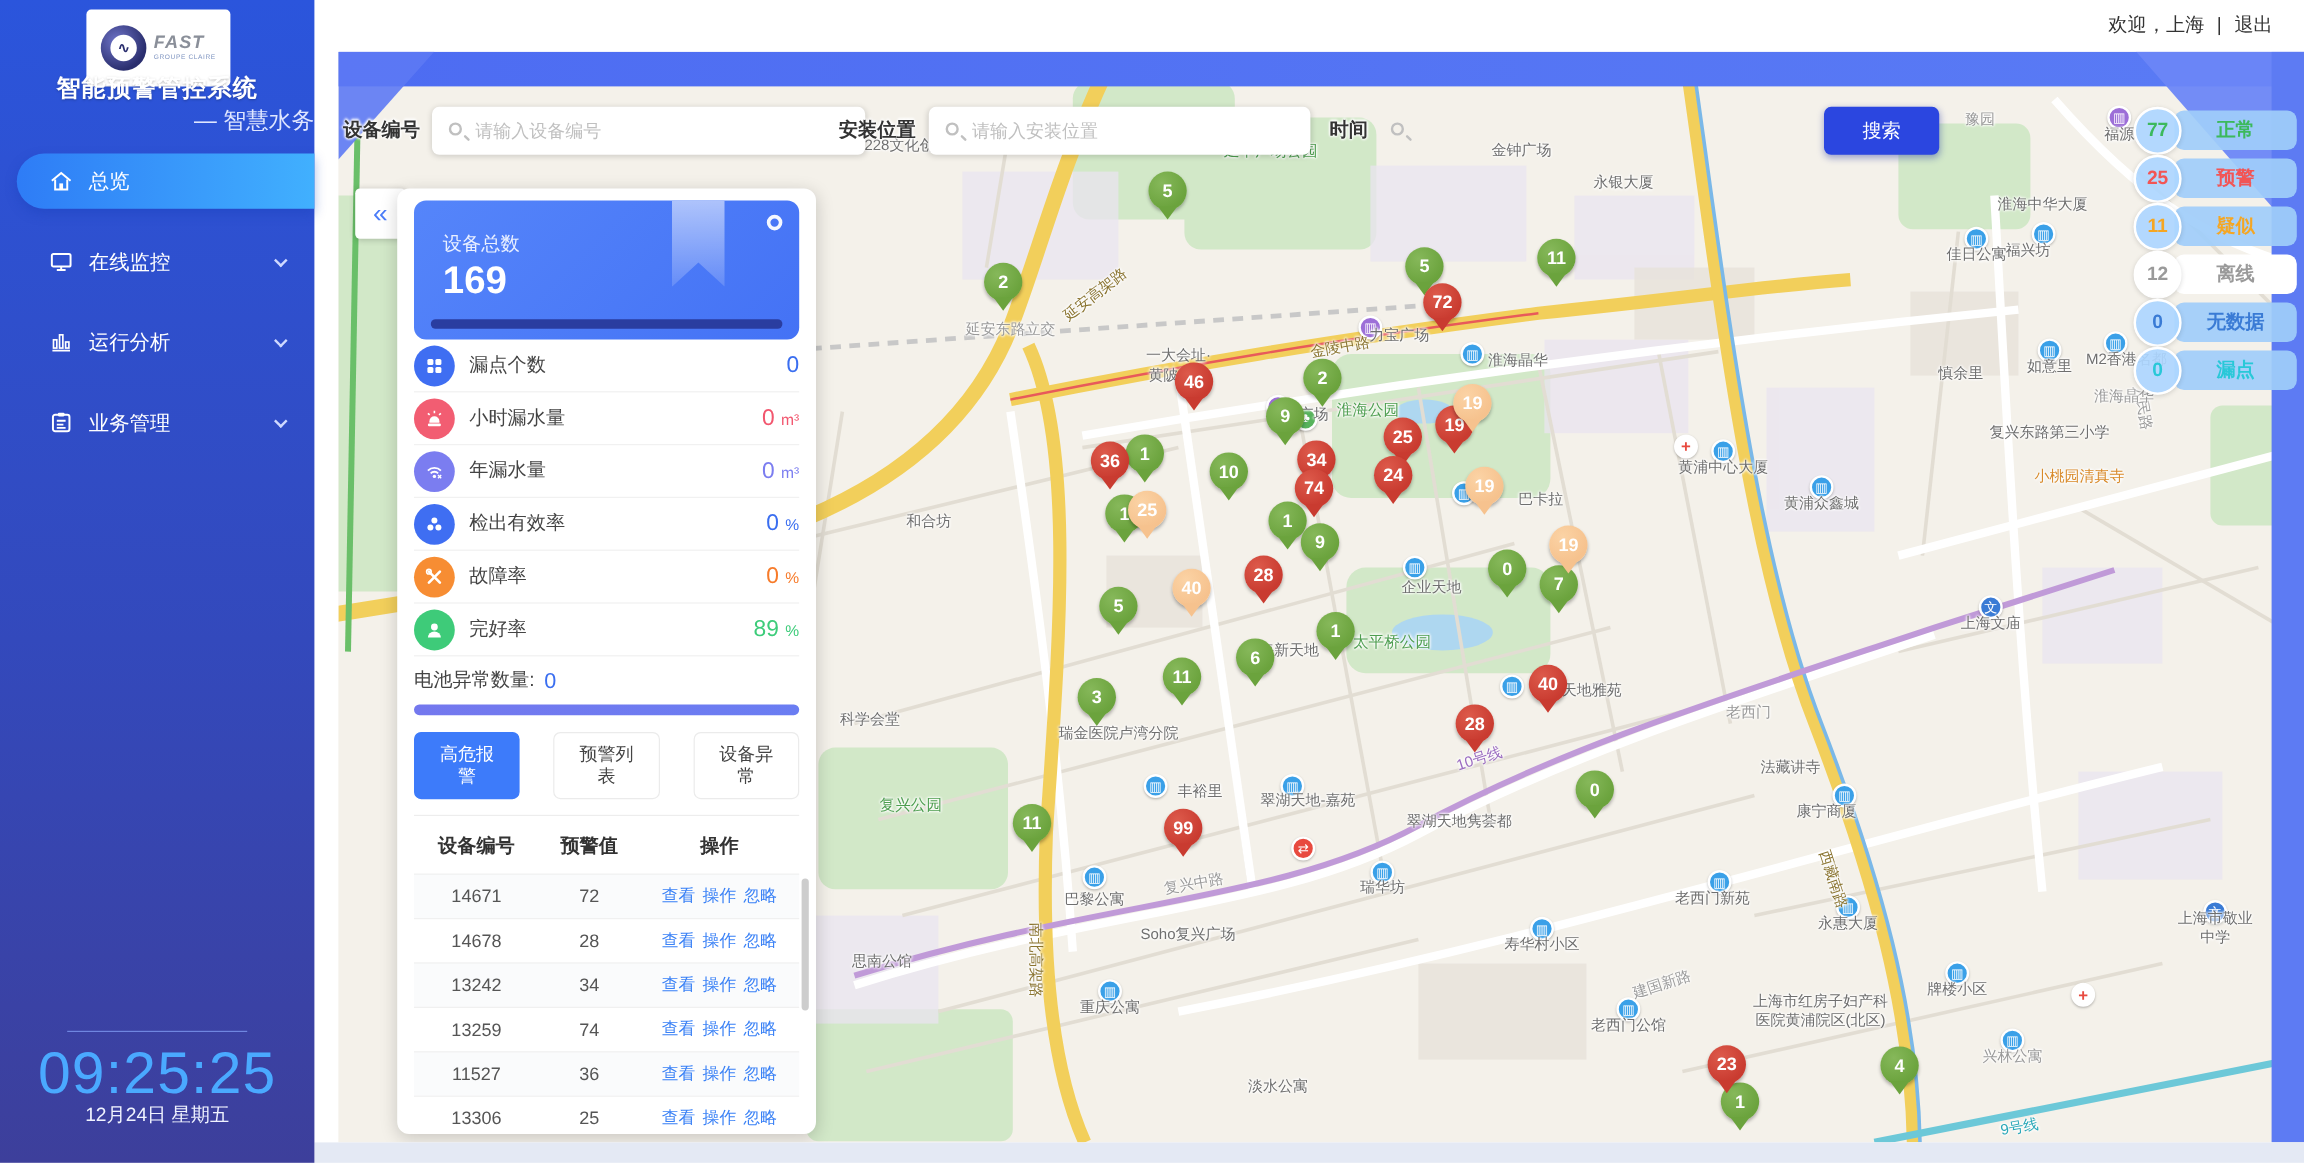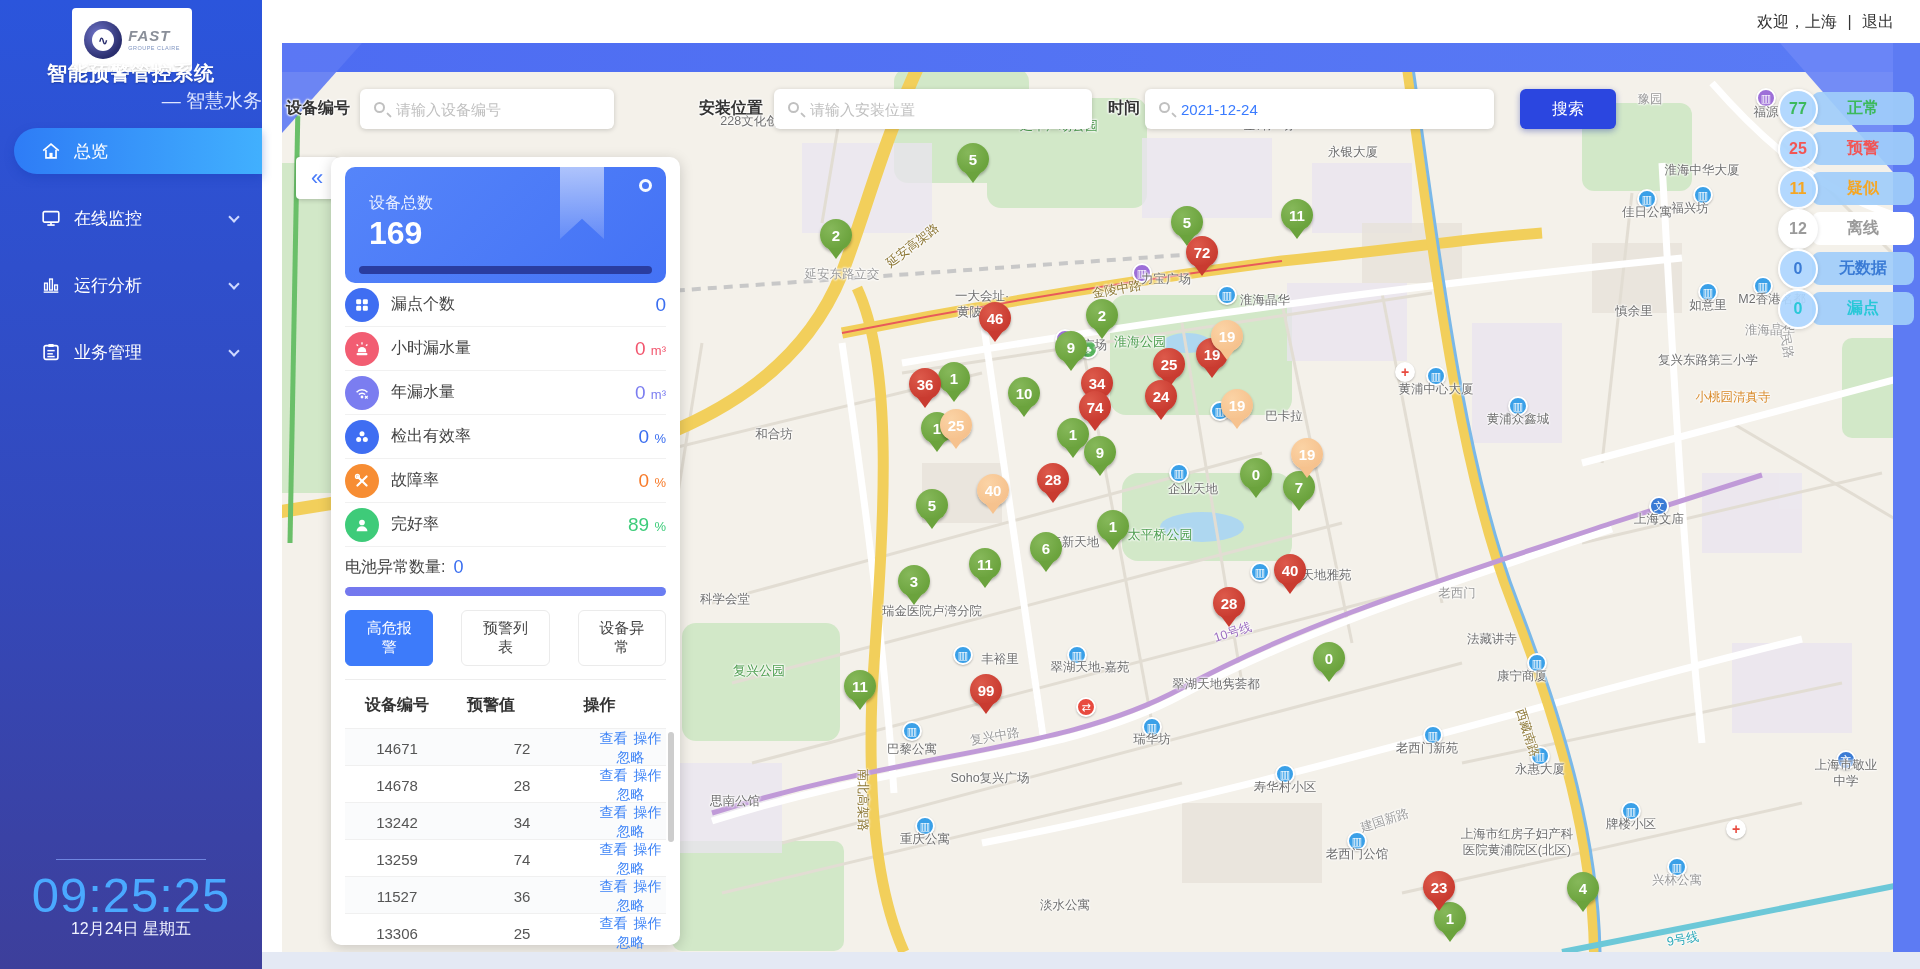--- a/index.html
+++ b/index.html
@@ -125,21 +125,21 @@
   .battery-bar { margin-top:9px; height:9px; border-radius:5px; background:linear-gradient(90deg,#7478ee,#6a7df2); }
   .tabs { display:flex; gap:28px; margin-top:14px; }
   .tab { padding:8px 15px; font-size:15px; border-radius:6px; border:1px solid #ebebeb; background:#fff;
     color:#444; cursor:pointer; }
   .tab.active { background:#3d7bfa; color:#fff; border-color:#3d7bfa; }
   .tbl-sep { border-top:1px solid #ededed; margin-top:13px; }
   .tbl { position:relative; margin-top:2px; }
   .tbl-head { display:grid; grid-template-columns:104px 84px 1fr; height:46px; align-items:center;
     text-align:center; font-size:16px; font-weight:bold; color:#333; }
   .tbl-row { display:grid; grid-template-columns:104px 84px 1fr; height:37px; align-items:center;
-    text-align:center; font-size:15px; color:#555; border-top:1px solid #f0f0f0;gap:31px; }
+    text-align:center; font-size:15px; color:#555; border-top:1px solid #f0f0f0; }
   .tbl-row:nth-child(odd) { background:#fafbfc; }
   .ops a { color:#3b82f6; text-decoration:none; margin:0 3px; cursor:pointer; font-size:14px; }
   .tbl-scroll { position:absolute; right:-8px; top:50px; width:6px; height:110px; background:#cdcdcd; border-radius:3px; }
 
   
   .legend { position:absolute; left:1496px; top:46px; z-index:10; }
   .lg-item { position:relative; height:40px; margin-bottom:0; cursor:pointer; }
   .lg-pill { position:absolute; left:34px; top:3px; width:102px; height:33px; border-radius:8px;
     background:rgba(160,205,250,.92); display:flex; align-items:center; justify-content:center;
     font-size:16px; font-weight:bold; }
@@ -301,27 +301,26 @@
   </svg>
 
   <div class="map-topband"></div>
   <div class="corner-tl"></div>
   <div class="corner-tr"></div>
   <div class="map-rband"></div>
 
   <div class="searchrow">
     <span class="s-label" style="left:4px">设备编号</span>
     <span class="mag" style="left:92px"></span>
-    <input class="s-input" style="left: 78px; width: 254px;" placeholder="请输入设备编号">
+    <input class="s-input" style="left: 78px; width: 361px;" placeholder="请输入设备编号">
     <span class="s-label" style="left:417px">安装位置</span>
     <span class="mag" style="left:506px"></span>
     <input class="s-input" style="left: 492px; width: 318px;" placeholder="请输入安装位置">
     <span class="s-label" style="left:826px">时间</span>
     <span class="mag" style="left:877px"></span>
-    <input class="s-input" style="left: 863px; width: 349px;" value="2021-12-24">
     <button class="search-btn" style="left:1238px">搜索</button>
   </div>
   <button class="collapse-btn">«</button>
 
   <div class="panel">
     <div class="card">
       <div class="card-label">设备总数</div>
       <div class="card-value">169</div>
       <div class="ribbon"></div>
       <div class="card-dot"></div>

